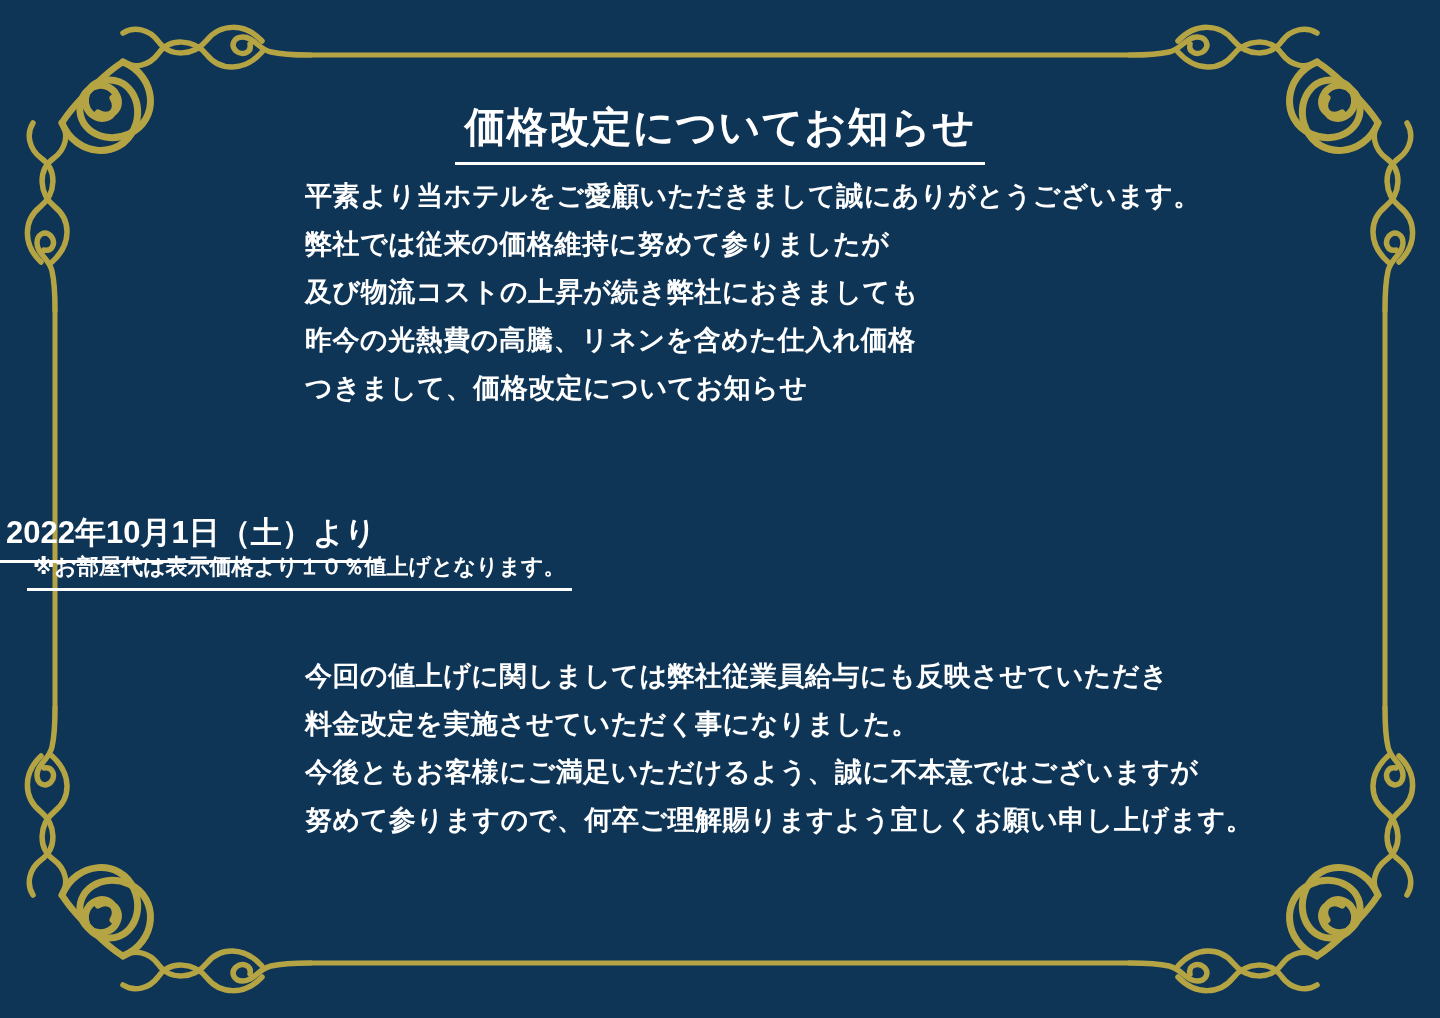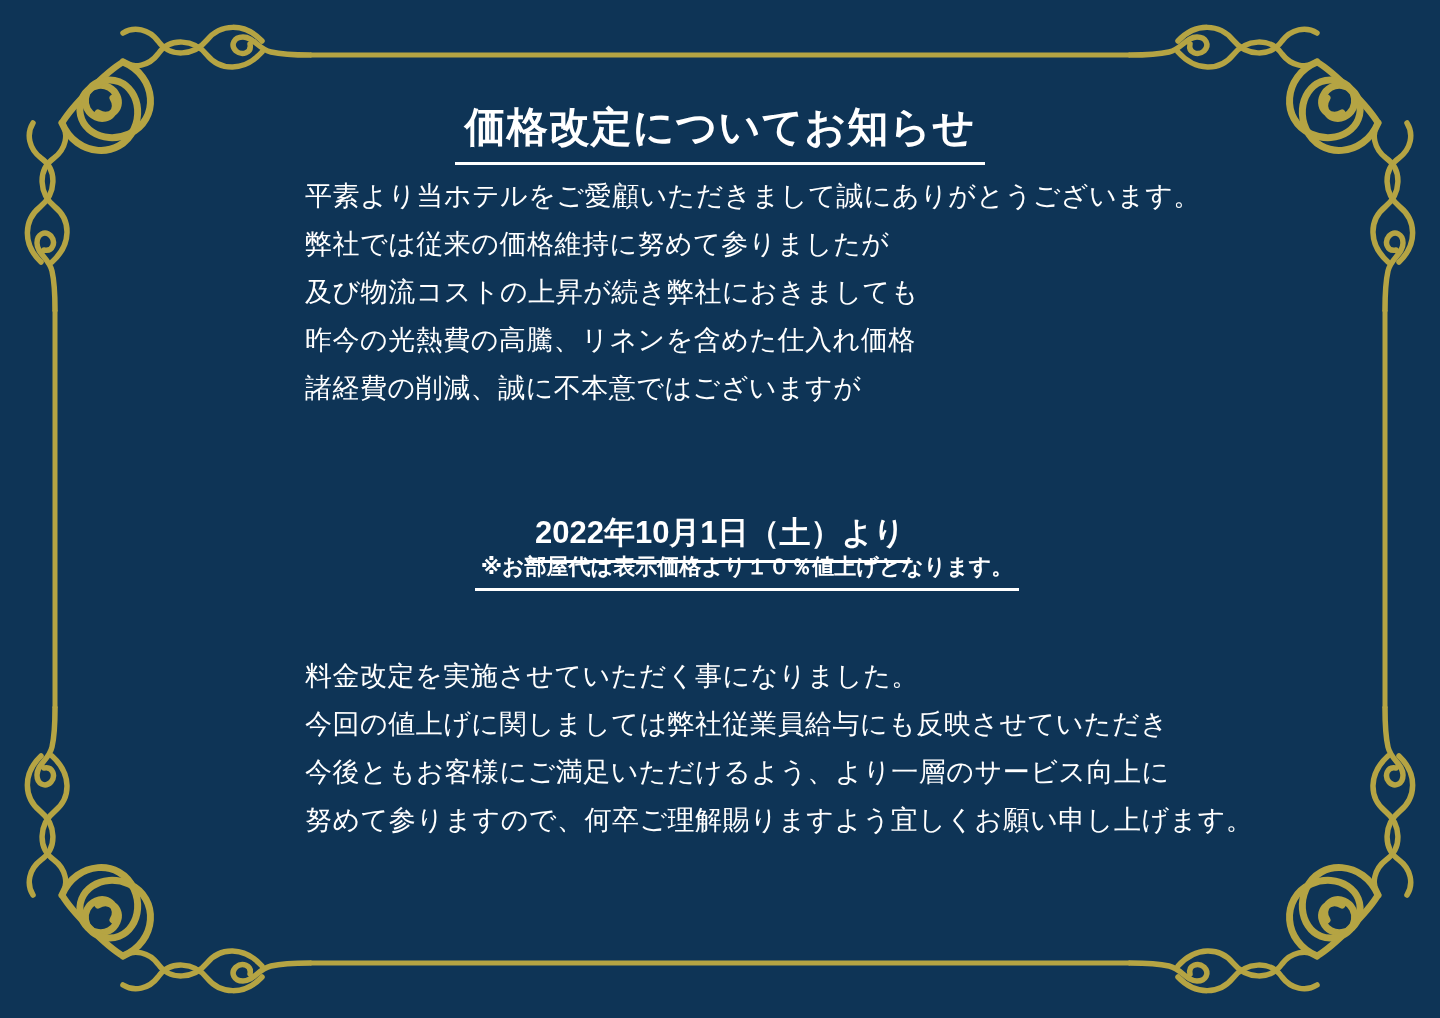--- a/index.html
+++ b/index.html
@@ -33,32 +33,31 @@
     font-weight: bold;
     letter-spacing: 1px;
     padding: 0 10px 7px 10px;
     border-bottom: 3px solid #ffffff;
   }
   .para {
     position: absolute;
     left: 305px;
     width: 900px;
     font-size: 27px;
-    font-weight: normal;
+    font-weight: bold;
     line-height: 48px;
     letter-spacing: 0.5px;
     white-space: nowrap;
   }
   .para-1 { top: 172px; }
   .para-2 { top: 652px; }
   .center-block {
     position: absolute;
     left: 0;
     width: 1440px;
-    text-align: center;
     font-weight: bold;
   }
   .effective-date { top: 512px; font-size: 31px; }
   .price-note { top: 552px; font-size: 22px; margin-left: 27px; }
   .underlined {
     display: inline-block;
     padding: 0 6px 6px 6px;
     border-bottom: 3px solid #ffffff;
     white-space: nowrap;
   }
@@ -98,32 +97,32 @@
 
   <div class="title-wrap">
     <span class="title">価格改定についてお知らせ</span>
   </div>
 
   <div class="para para-1">
     <div>平素より当ホテルをご愛顧いただきまして誠にありがとうございます。</div>
     <div>弊社では従来の価格維持に努めて参りましたが</div>
     <div>及び物流コストの上昇が続き弊社におきましても</div>
     <div>昨今の光熱費の高騰、リネンを含めた仕入れ価格</div>
-    <div>諸経費の削減、誠に不本意ではございますが</div>
+    <div>つきまして、価格改定についてお知らせ</div>
   </div>
 
   <div class="center-block effective-date">
     <span class="underlined">2022年10月1日（土）より</span>
   </div>
 
   <div class="center-block price-note">
     <span class="underlined">※お部屋代は表示価格より１０％値上げとなります。</span>
   </div>
 
   <div class="para para-2">
+    <div>今回の値上げに関しましては弊社従業員給与にも反映させていただき</div>
     <div>料金改定を実施させていただく事になりました。</div>
-    <div>今回の値上げに関しましては弊社従業員給与にも反映させていただき</div>
-    <div>今後ともお客様にご満足いただけるよう、より一層のサービス向上に</div>
+    <div>今後ともお客様にご満足いただけるよう、誠に不本意ではございますが</div>
     <div>努めて参りますので、何卒ご理解賜りますよう宜しくお願い申し上げます。</div>
   </div>
 
 
 </div>
 
 </body></html>

